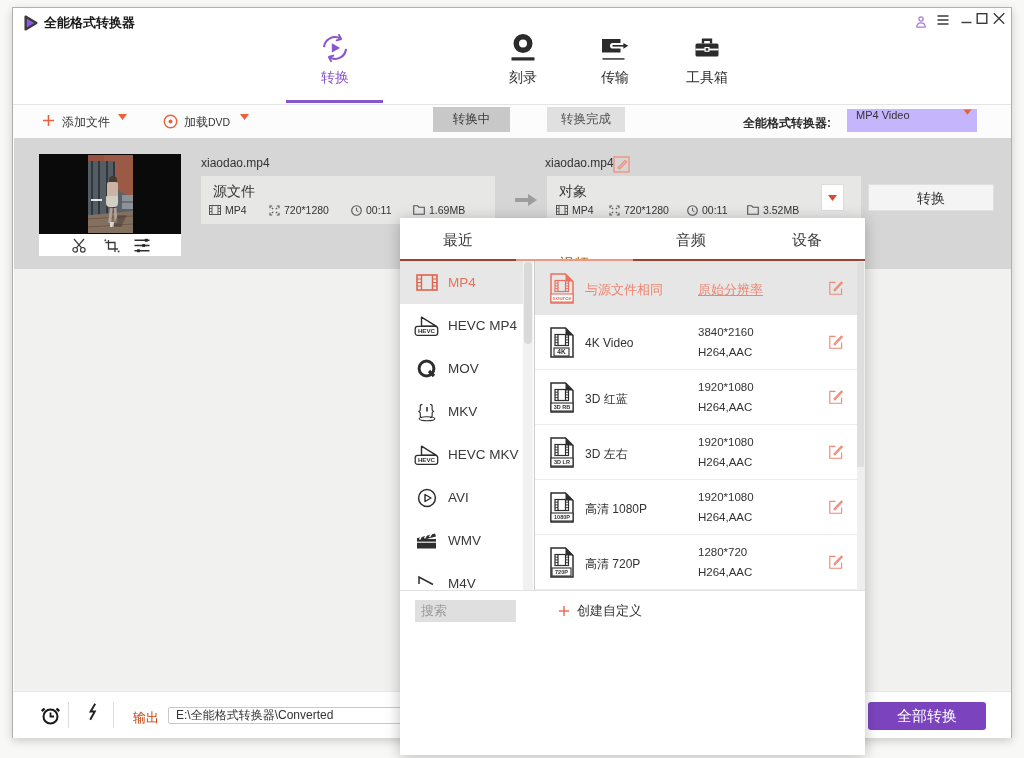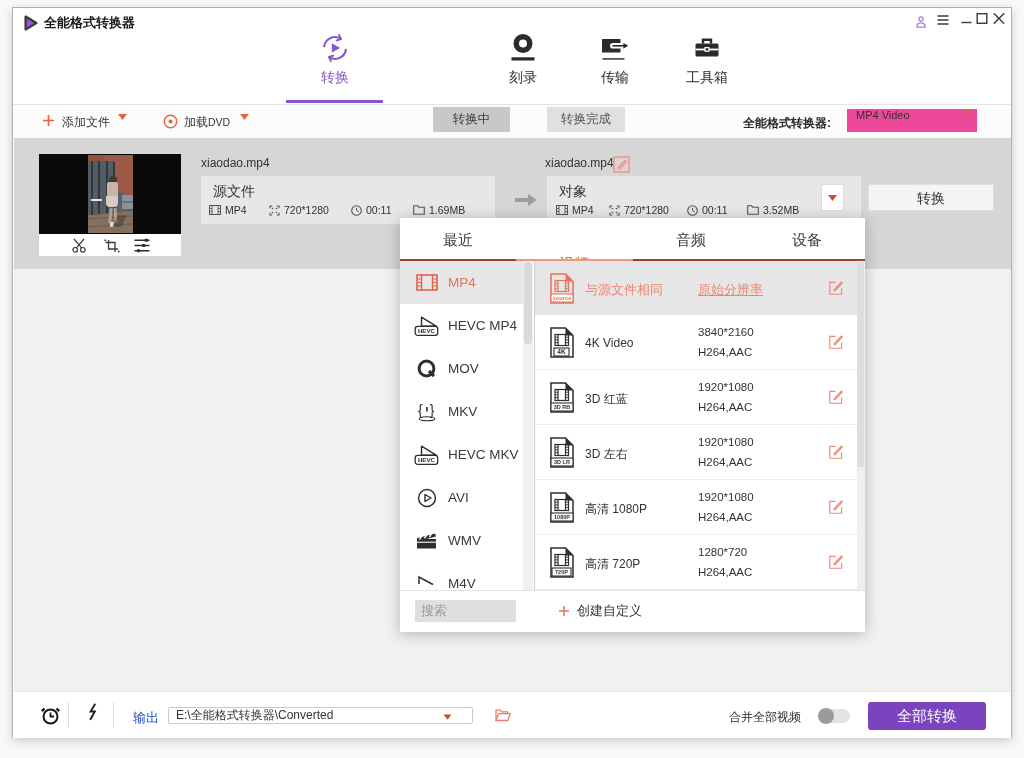--- a/index.html
+++ b/index.html
@@ -37,21 +37,21 @@
 #convbtn { position:absolute; left:855px; top:176px; width:126px; height:27px; background:#f4f4f4; border:1px solid #e0e0e0; font-size:14px; color:#333; text-align:center; line-height:26px; }
 #ddbtn { position:absolute; left:808px; top:176px; width:23px; height:27px; background:#fff; border:1px solid #ddd; display:flex; align-items:center; justify-content:center; }
 
 #bottombar { position:absolute; left:0; top:683px; width:100%; height:47px; background:#fff; border-top:1px solid #e8e8e8; }
 .vsep { position:absolute; top:10px; width:1px; height:26px; background:#dcdcdc; }
 #outbox { position:absolute; left:155px; top:15px; width:305px; height:17px; background:#fff; border:1px solid #c9c9c9; border-radius:2px; font-size:12px; color:#333; line-height:15px; padding-left:7px; }
 #toggle { position:absolute; left:805px; top:17px; width:32px; height:14px; background:#e3e3e3; border-radius:7px; }
 #toggle .knob { position:absolute; left:0px; top:-1px; width:16px; height:16px; border-radius:50%; background:#9b9b9b; }
 #allbtn { position:absolute; left:855px; top:10px; width:118px; height:28px; background:#7b44be; border-radius:3px; color:#fff; font-size:15px; text-align:center; line-height:28px; }
 
-#popup { position:absolute; left:400px; top:218px; width:465px; height:414px; background:#fff; box-shadow:0 2px 14px rgba(0,0,0,0.25); z-index:10; }
+#popup { position:absolute; left:400px; top:218px; width:465px; height:537px; background:#fff; box-shadow:0 2px 14px rgba(0,0,0,0.25); z-index:10; }
 .ptab { position:absolute; top:0; width:116px; height:41px; font-size:15px; color:#3c3c3c; text-align:center; line-height:44px; }
 #ptabline { position:absolute; left:0; top:41px; width:100%; height:2px; background:#9e4032; }
 #ptabsel { position:absolute; left:116px; top:41px; width:117px; height:2px; background:#f09783; }
 
 #fmtlist { position:absolute; left:0; top:43px; width:134px; height:329px; background:#fff; overflow:hidden; }
 .fmtrow { position:absolute; left:0; width:123px; height:43px; display:flex; align-items:center; font-size:13.5px; color:#3a3a3a; white-space:nowrap; }
 .fmtrow .fico { width:26px; margin-left:14px; margin-right:8px; display:flex; justify-content:center; flex-shrink:0; }
 .fmtrow.sel { background:#e7e7e7; color:#e2735e; }
 #fscroll { position:absolute; left:123px; top:43px; width:10px; height:329px; background:#f1f1f1; }
 #fthumb { position:absolute; left:1px; top:1px; width:8px; height:82px; background:#d9d9d9; border-radius:4px; }
@@ -159,21 +159,21 @@
           <circle cx="7.5" cy="7.5" r="2" fill="#e8623c"></circle>
         </svg>
       <span style="margin-left:6px;">加载<span style="font-size:10.5px;">DVD</span></span>
       <svg width="9" height="6" viewBox="0 0 9 6" style="margin-left:10px;">
           <path d="M0 0 L9 0 L4.5 6 Z" fill="#e8623c"></path>
         </svg>
     </div>
     <div class="tab1">转换中</div>
     <div class="tab2">转换完成</div>
     <div class="tbtn" style="left:730px; top:10px; font-weight:bold; color:#2a2a2a;">全能格式转换器:</div>
-    <div class="tbtn" style="left:834px; top:4px; width:130px; height:23px; background:#ec4899; padding-left:9px;">
+    <div class="tbtn" style="left:834px; top:4px; width:130px; height:23px; background:#c4b5fd; padding-left:9px;">
       <span style="font-size:11px;">MP4 Video</span>
       <svg width="9" height="6" viewBox="0 0 9 6" style="position:absolute; right:5px;">
           <path d="M0.5 0.5 L8.5 0.5 L4.5 5.8 Z" fill="#e0634d"></path>
         </svg>
     </div>
   </div>
 
   <div id="graystrip"></div>
   <div id="lightarea"></div>
 
@@ -296,21 +296,21 @@
           <circle cx="10.5" cy="11.5" r="7" stroke-width="2"></circle>
           <path d="M10.5 7.5 V11.5 H14" stroke-width="1.8"></path>
           <path d="M4.5 3.5 L1.8 6.2 M16.5 3.5 L19.2 6.2" stroke-width="2.4"></path>
         </g>
       </svg>
     <div class="vsep" style="left:55px;"></div>
     <svg class="abs" style="left:74px; top:11px;" width="11" height="18" viewBox="0 0 11 18">
         <path d="M8.2 0.8 L3.6 8.5 L7.8 8.5 L3.2 16.8" fill="none" stroke="#1f1f1f" stroke-width="1.9" stroke-linejoin="miter"></path>
       </svg>
     <div class="vsep" style="left:100px;"></div>
-    <div class="abs" style="left:120px; top:17px; font-size:13px; color:#1d4ed8;">输出</div>
+    <div class="abs" style="left:120px; top:17px; font-size:13px; color:#c2410c;">输出</div>
     <div id="outbox">E:\全能格式转换器\Converted
       <svg width="9" height="6" viewBox="0 0 9 6" style="position:absolute; right:20px; top:6px;">
           <path d="M0.5 0.5 L8.5 0.5 L4.5 5.8 Z" fill="#d94a32"></path>
         </svg>
     </div>
     <svg class="abs" style="left:482px; top:17px;" width="16" height="13" viewBox="0 0 16 13">
         <g fill="none" stroke="#f0796a" stroke-width="1.3">
           <path d="M1 11.5 V1.2 H5.3 L6.8 2.9 H12.7 V4.6"></path>
           <path d="M1 11.5 L3.6 4.6 H15.2 L12.8 11.5 Z"></path>
         </g>

